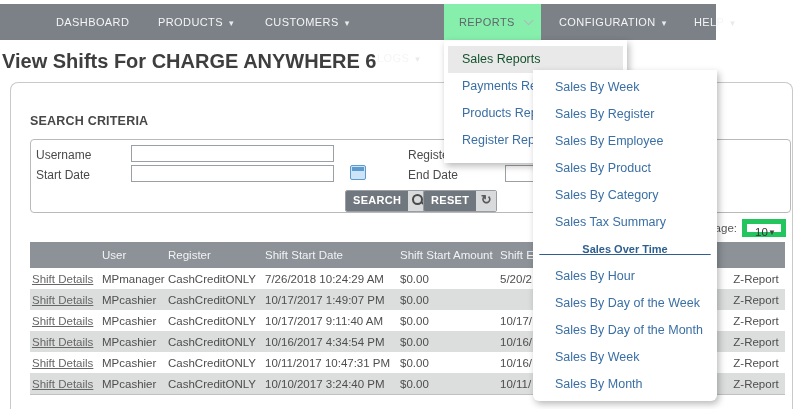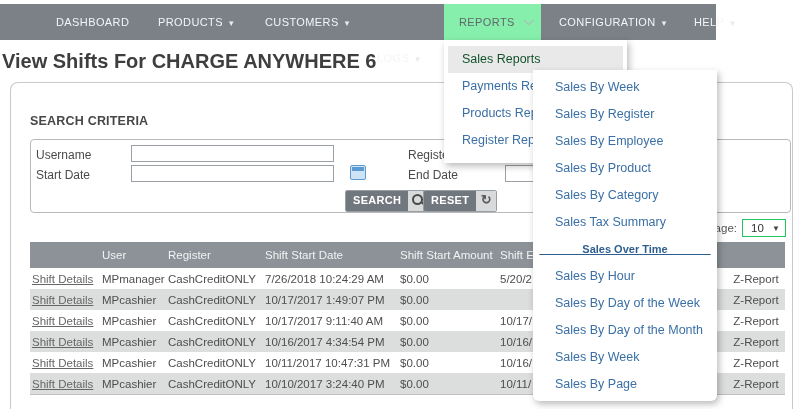--- a/index.html
+++ b/index.html
@@ -65,21 +65,21 @@
         line-height:18px;padding:0 7px;letter-spacing:.3px;}
   .gbtn .ico{background:#d9dadb;width:20px;position:relative;}
   .btn-search{left:345px;} .btn-reset{left:423px;}
   .mag{position:absolute;left:4px;top:3px;width:7px;height:7px;border:2px solid #4a4a4a;border-radius:50%;}
   .mag::after{content:"";position:absolute;left:7px;top:7px;width:5px;height:2px;background:#4a4a4a;transform:rotate(45deg);}
   .reset-glyph{position:absolute;left:0;top:0;width:20px;text-align:center;line-height:18px;font-size:13px;color:#5a5a5a;font-weight:bold;}
 
   
   .pp-label{left:600px;top:222px;width:137px;text-align:right;font-size:11.5px;color:#555;}
   .pp-select{
-    left:742px;top:219px;width:44px;height:18px;border:1px solid #22c55e;background:#fff;
+    left:742px;top:219px;width:44px;height:18px;border:5px solid #22c55e;background:#fff;
     font-size:11.5px;color:#333;line-height:16px;padding-left:8px;box-sizing:border-box;cursor:pointer;
   }
   .pp-select .arr{position:absolute;right:5px;top:1px;font-size:8px;color:#444;}
 
   
   .shift-table{left:30px;top:242px;width:755px;border-collapse:collapse;table-layout:fixed;
     font-size:11.5px;border-bottom:1px solid #c0c0c0;}
   .shift-table th{
     background:#8c9298;color:#f2f3f4;font-weight:normal;text-align:left;
     height:26px;padding:0;white-space:nowrap;overflow:hidden;font-size:11.5px;
@@ -261,14 +261,14 @@
   <div class="sm-item">Sales By Register</div>
   <div class="sm-item">Sales By Employee</div>
   <div class="sm-item">Sales By Product</div>
   <div class="sm-item">Sales By Category</div>
   <div class="sm-item">Sales Tax Summary</div>
   <div class="sm-divider">_______Sales Over Time_______</div>
   <div class="sm-item">Sales By Hour</div>
   <div class="sm-item">Sales By Day of the Week</div>
   <div class="sm-item">Sales By Day of the Month</div>
   <div class="sm-item">Sales By Week</div>
-  <div class="sm-item">Sales By Page</div>
+  <div class="sm-item">Sales By Month</div>
 </div>
 
 </body></html>

